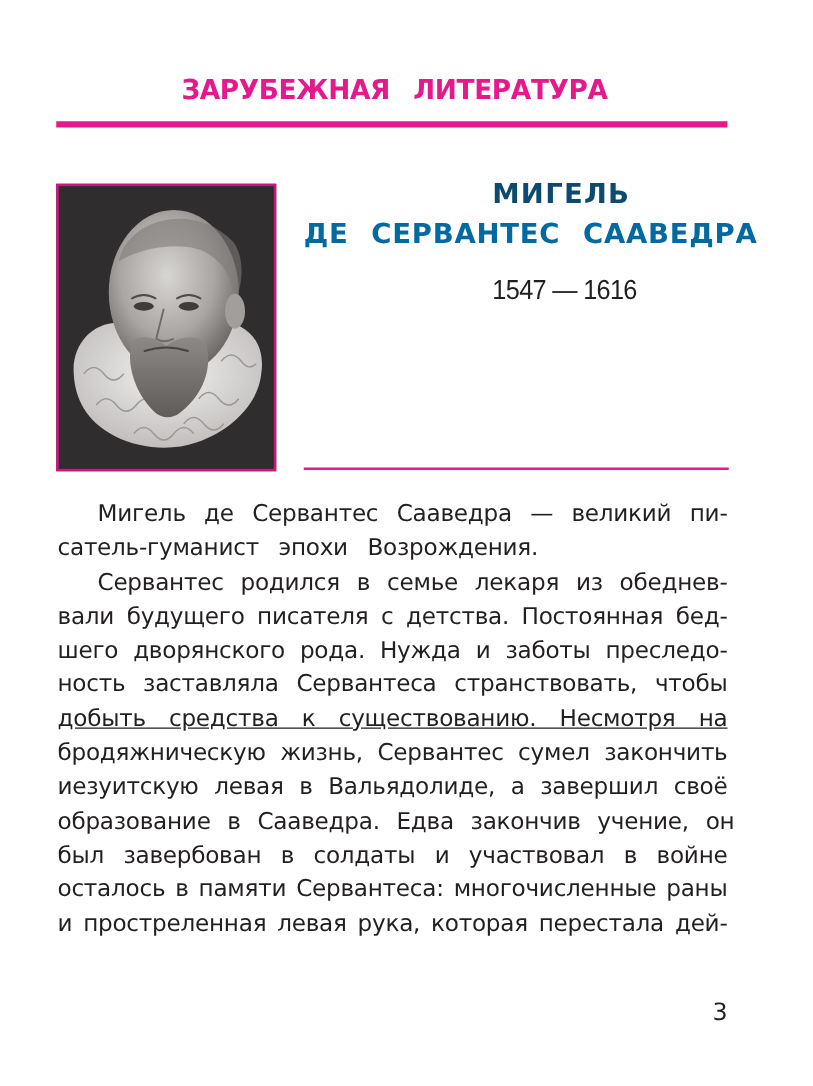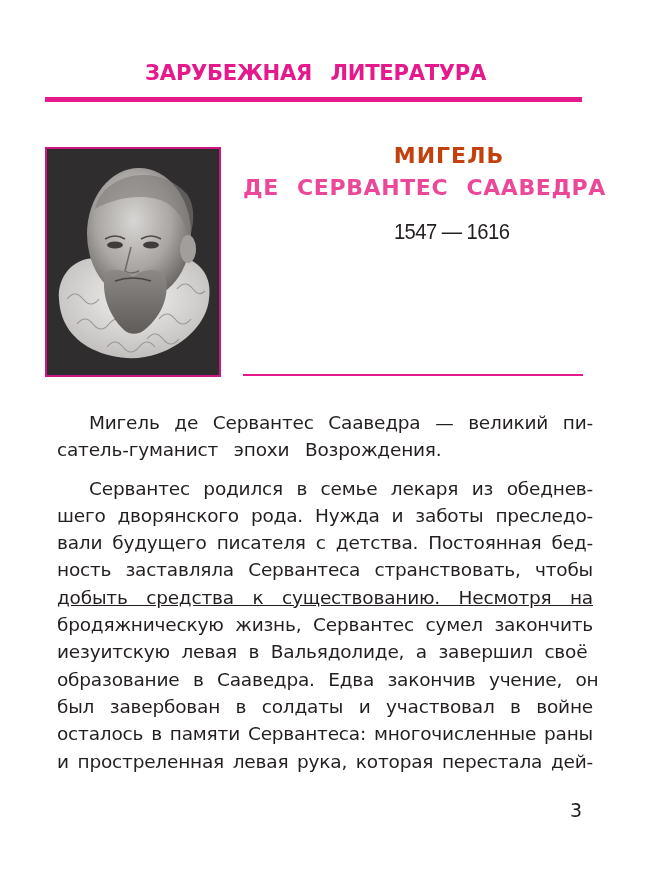--- a/index.html
+++ b/index.html
@@ -63,31 +63,31 @@
       top: 140px;
       width: 340px;
       text-align: center;
     }
     .author-first {
       font-family: "DejaVu Sans", sans-serif;
       font-weight: bold;
       font-size: 22px;
       letter-spacing: 1px;
       line-height: 32px;
-      color: #c2410c;
+      color: #0c4a6e;
       padding-left: 72px;
     }
     .author-second {
       font-family: "DejaVu Sans", sans-serif;
       font-weight: bold;
       font-size: 22px;
       letter-spacing: 0.6px;
       word-spacing: 10px;
       line-height: 32px;
-      color: #ec4899;
+      color: #0369a1;
       white-space: nowrap;
       text-align: right;
       margin-right: -2px;
     }
     .author-dates {
       margin-top: 14px;
       font-family: "Liberation Sans", sans-serif;
       font-size: 22px;
       line-height: 28px;
       color: #231f20;
@@ -103,21 +103,21 @@
       height: 2px;
       background: #e6198c;
     }
     .body-text {
       position: absolute;
       left: 46px;
       top: 398px;
       width: 536px;
     }
     .body-text p {
-      margin: 11px;
+      margin: 0;
       font-family: "DejaVu Sans", sans-serif;
       font-size: 18.5px;
       line-height: 27.3px;
       color: #231f20;
       text-align: justify;
       text-align-last: justify;
       text-indent: 32px;
       letter-spacing: -0.2px;
     }
     .body-text p .line {
@@ -210,22 +210,22 @@
 </div>
 <div class="author-rule"></div>
 
 <div class="body-text">
   <p>
     <span class="line indent" style="white-space: nowrap; display: block; word-spacing: 9.0026px;">Мигель де Сервантес Сааведра — великий пи-</span>
     <span class="line last">сатель-гуманист эпохи Возрождения.</span>
   </p>
   <p>
     <span class="line indent" style="white-space: nowrap; display: block; word-spacing: 7.78385px;">Сервантес родился в семье лекаря из обеднев-</span>
+    <span class="line" style="white-space: nowrap; display: block; word-spacing: 4.33594px;">вали будущего писателя с детства. Постоянная бед-</span>
     <span class="line" style="white-space: nowrap; display: block; word-spacing: 6.27604px;">шего дворянского рода. Нужда и заботы преследо-</span>
-    <span class="line" style="white-space: nowrap; display: block; word-spacing: 4.33594px;">вали будущего писателя с детства. Постоянная бед-</span>
     <span class="line" style="white-space: nowrap; display: block; word-spacing: 8.53906px;">ность заставляла Сервантеса странствовать, чтобы</span>
     <span class="line" style="white-space: nowrap; display: block; word-spacing: 12.8812px; text-decoration: underline;">добыть средства к существованию. Несмотря на</span>
     <span class="line" style="white-space: nowrap; display: block; word-spacing: 5.92969px;">бродяжническую жизнь, Сервантес сумел закончить</span>
     <span class="line" style="white-space: nowrap; display: block; word-spacing: 5.86198px;">иезуитскую левая в Вальядолиде, а завершил своё</span>
     <span class="line" style="white-space: nowrap; display: block; word-spacing: 7.70052px;">образование в Сааведра. Едва закончив учение, он</span>
     <span class="line" style="white-space: nowrap; display: block; word-spacing: 9.84152px;">был завербован в солдаты и участвовал в войне</span>
     <span class="line" style="white-space: nowrap; display: block; word-spacing: 2.275px;">осталось в памяти Сервантеса: многочисленные раны</span>
     <span class="line" style="white-space: nowrap; display: block; word-spacing: 3.03646px;">и простреленная левая рука, которая перестала дей-</span>
   </p>
 </div>

